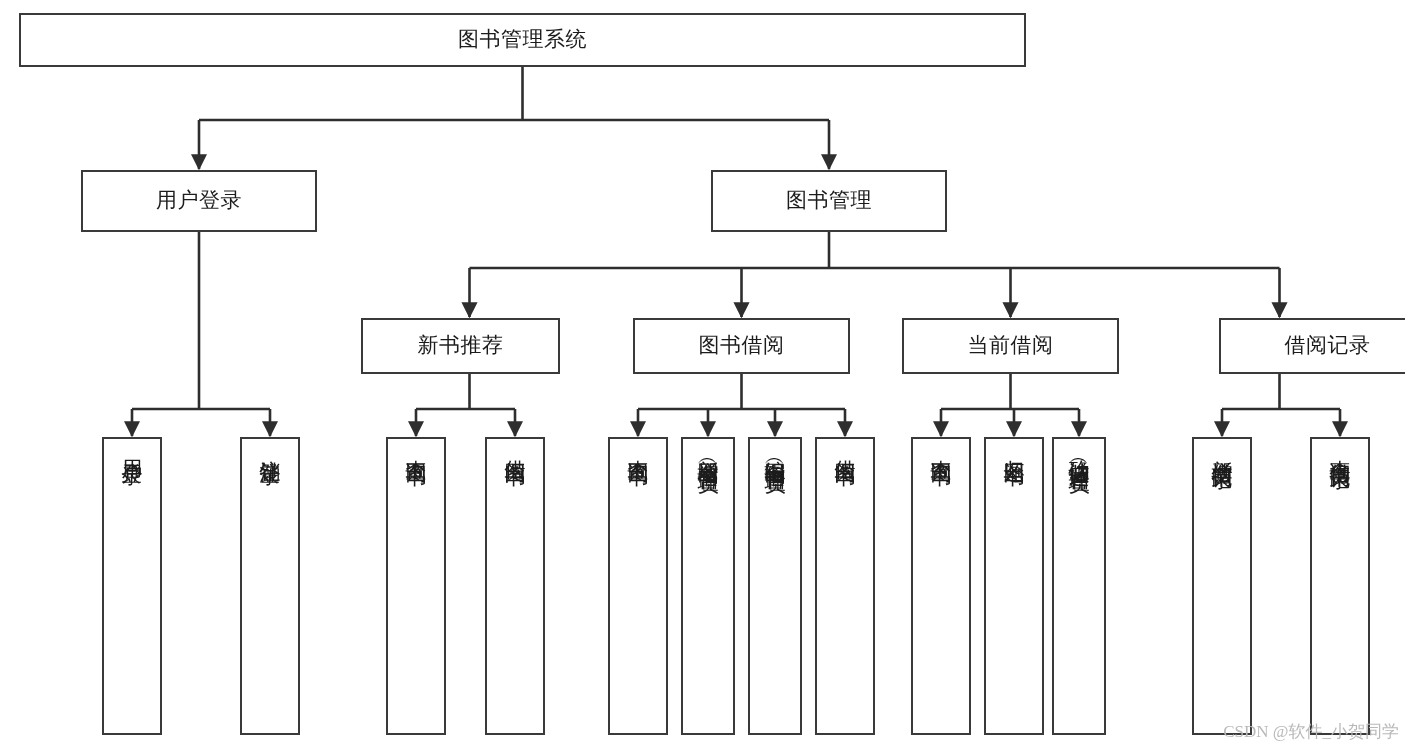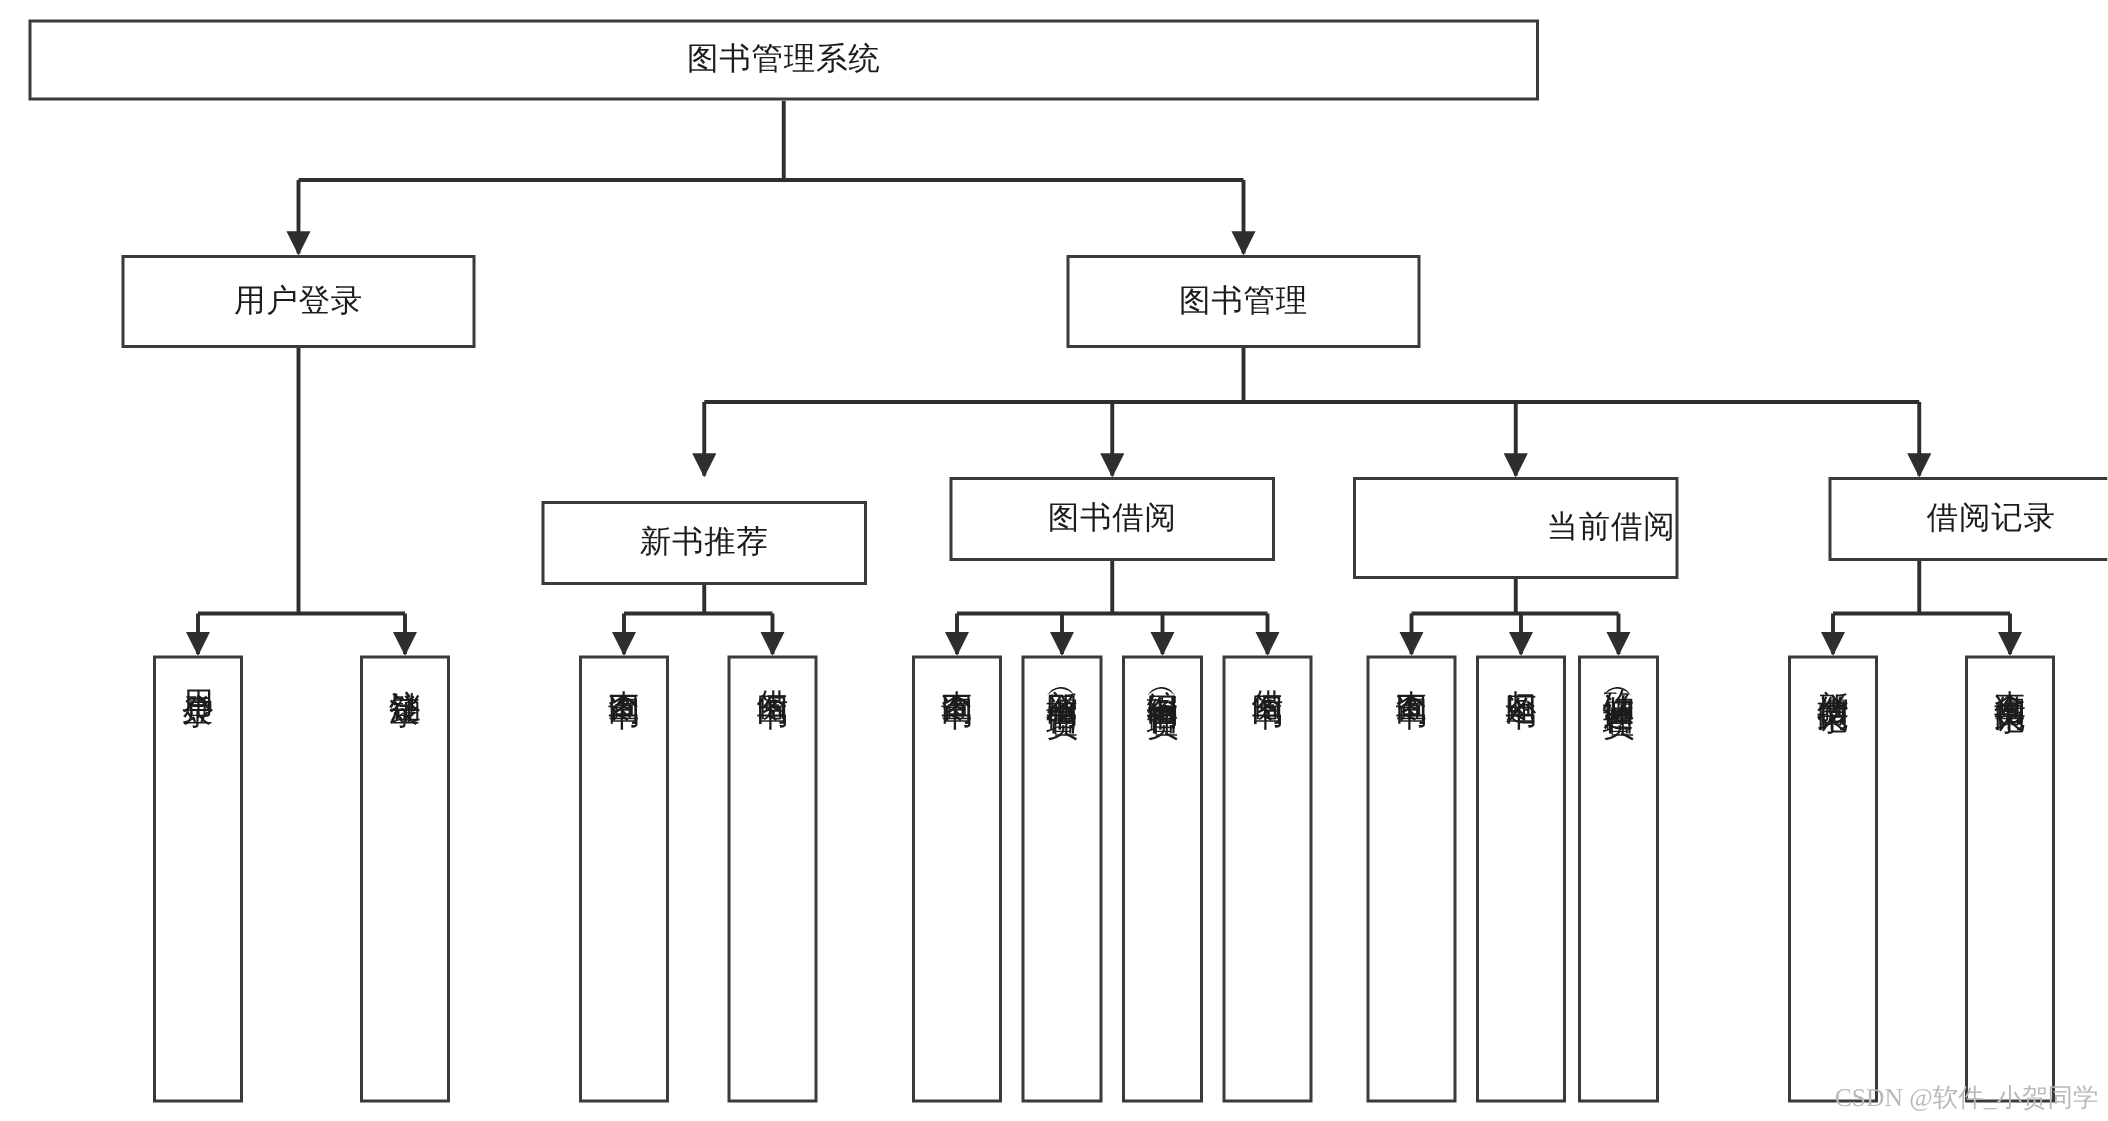--- a/index.html
+++ b/index.html
@@ -119,27 +119,27 @@
     <span class="label">图书管理系统</span>
   </div>
 
   <div class="node horizontal" style="left: 81px; top: 170px; width: 236px; height: 62px;">
     <span class="label">用户登录</span>
   </div>
   <div class="node horizontal" style="left: 711px; top: 170px; width: 236px; height: 62px; justify-content: center;">
     <span class="label">图书管理</span>
   </div>
 
-  <div class="node horizontal" style="left: 361px; top: 318px; width: 217px; height: 56px; margin-top: 16px;">
+  <div class="node horizontal" style="left: 361px; top: 318px; width: 199px; height: 56px;">
     <span class="label">新书推荐</span>
   </div>
   <div class="node horizontal" style="left: 633px; top: 318px; width: 217px; height: 56px;">
     <span class="label">图书借阅</span>
   </div>
-  <div class="node horizontal" style="left: 902px; top: 318px; width: 217px; height: 68px; justify-content: flex-end;">
+  <div class="node horizontal" style="left: 902px; top: 318px; width: 217px; height: 56px;">
     <span class="label">当前借阅</span>
   </div>
   <div class="node horizontal" style="left: 1171px; top: 318px; width: 217px; height: 56px; margin-left: 48px;">
     <span class="label">借阅记录</span>
   </div>
 
   <div class="node vertical" style="left: 102px; top: 437px; width: 60px; height: 298px;">
     <span class="label">用户登录</span>
   </div>
   <div class="node vertical" style="left: 240px; top: 437px; width: 60px; height: 298px;">

